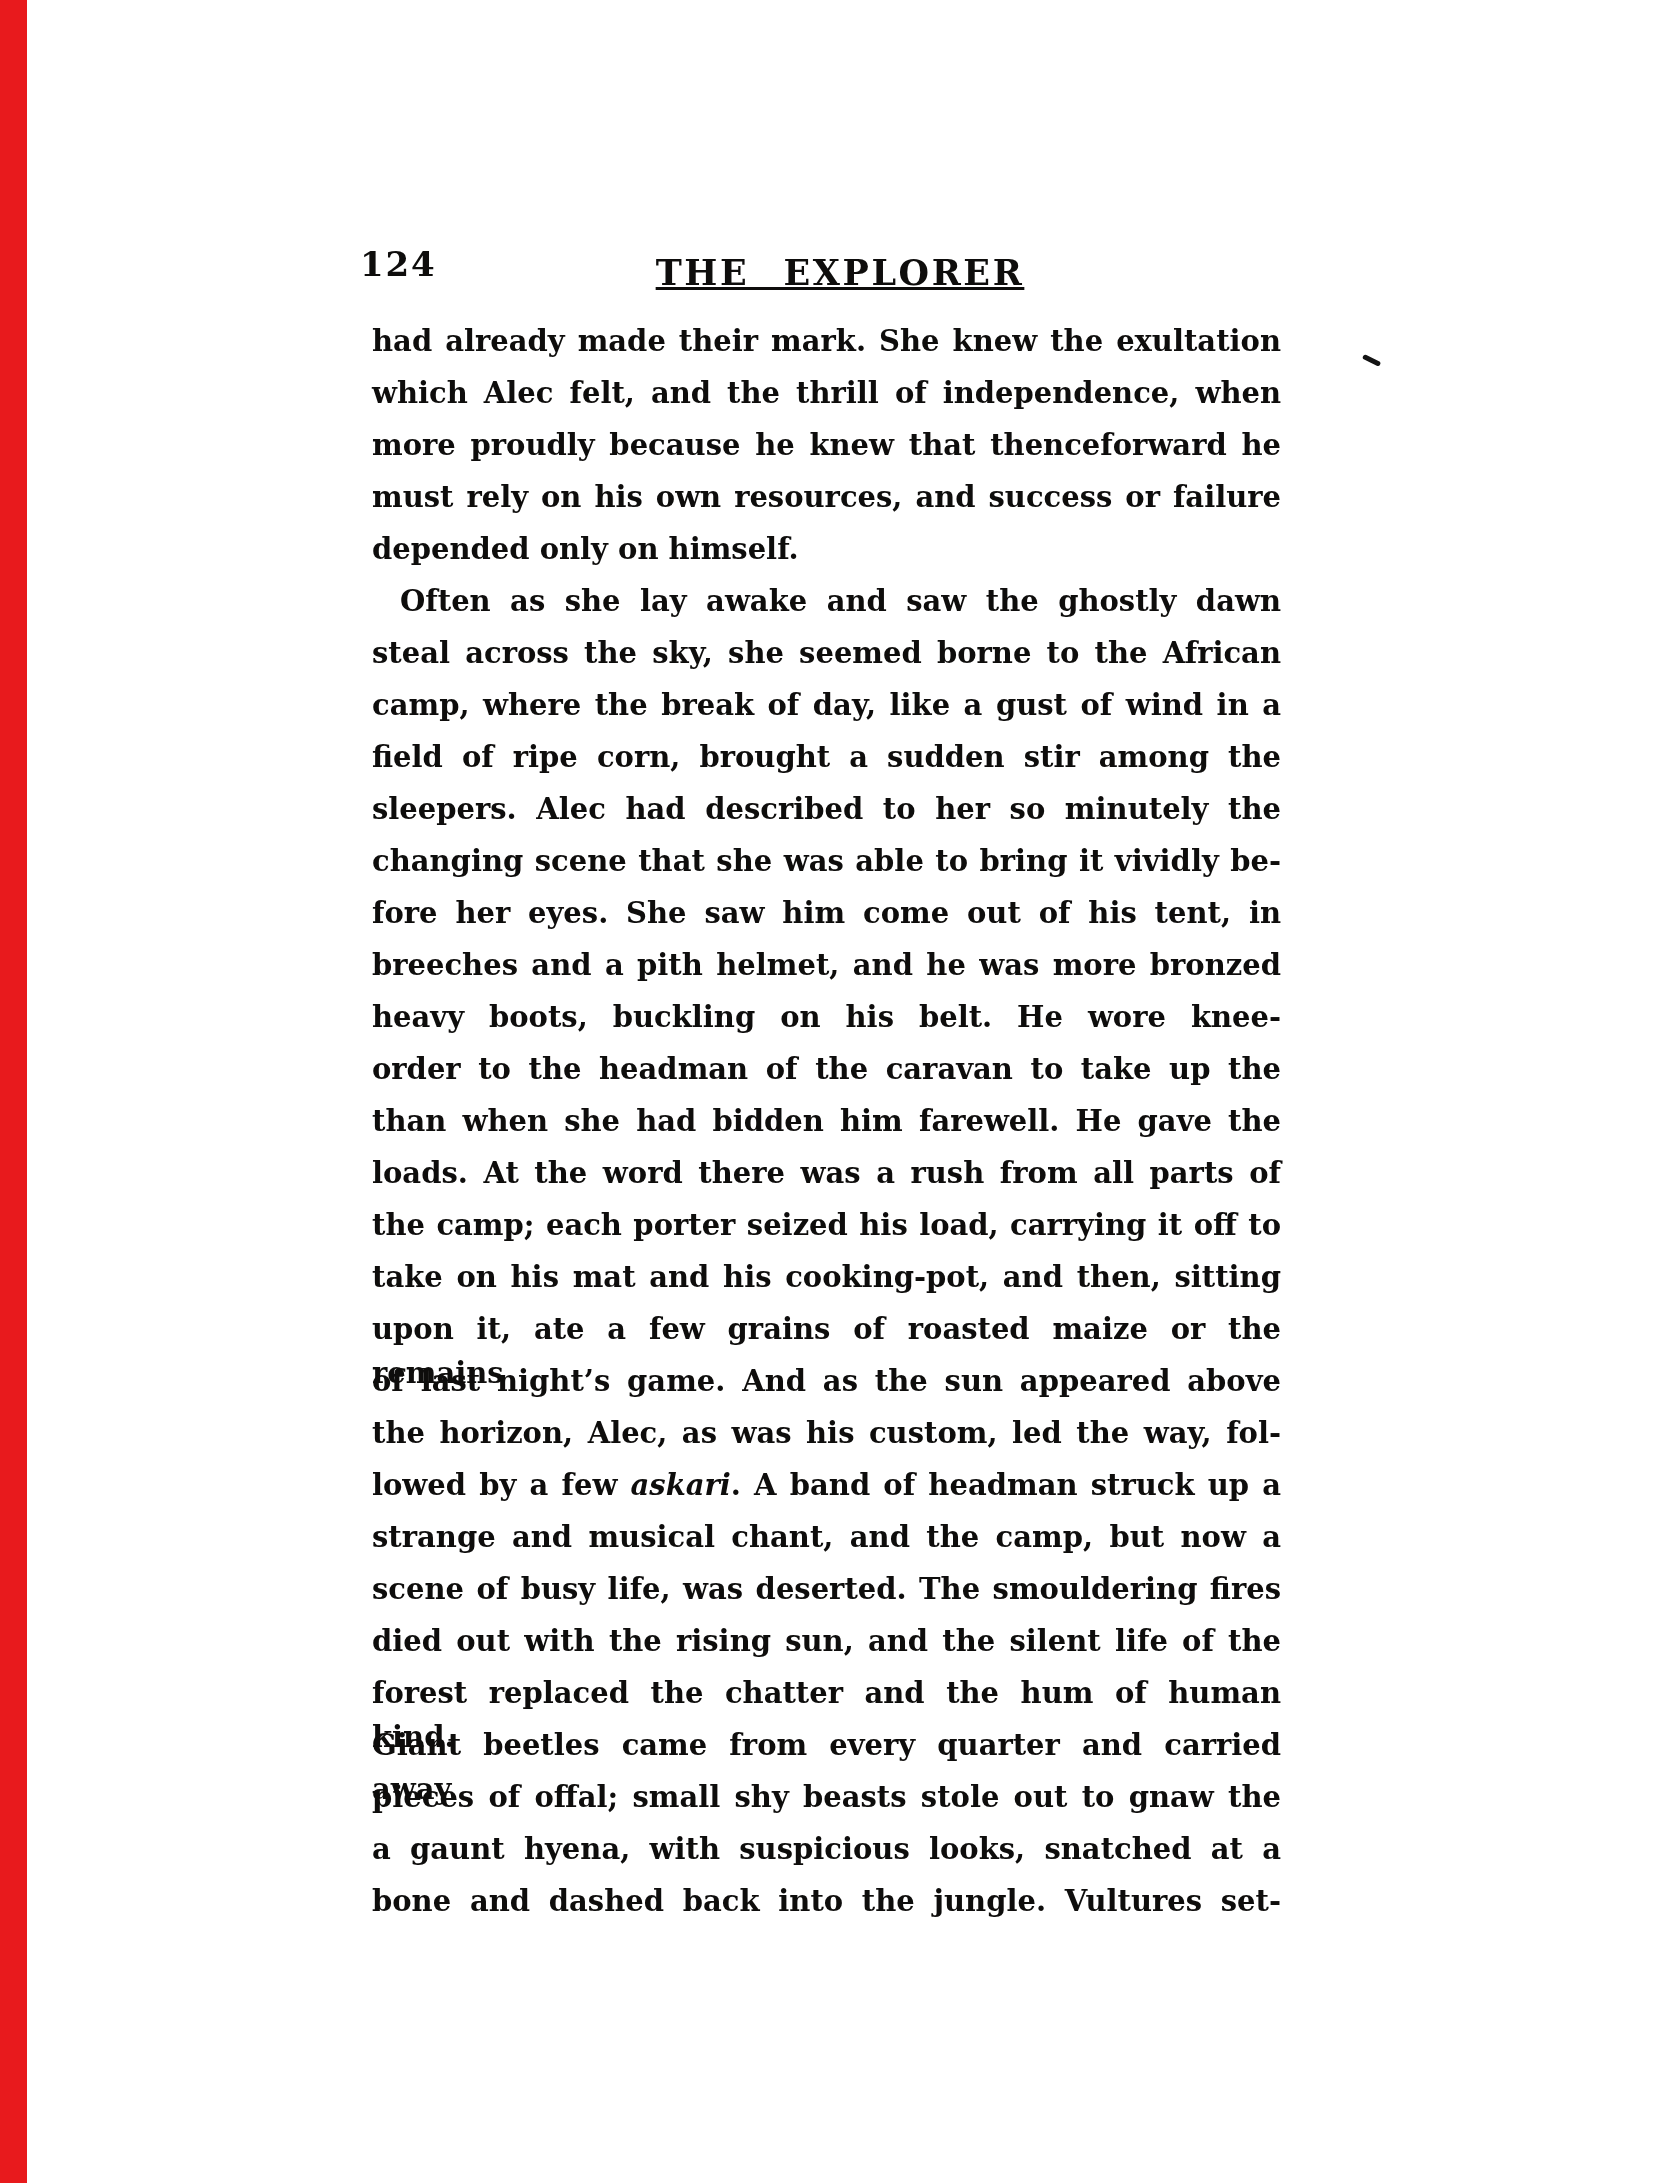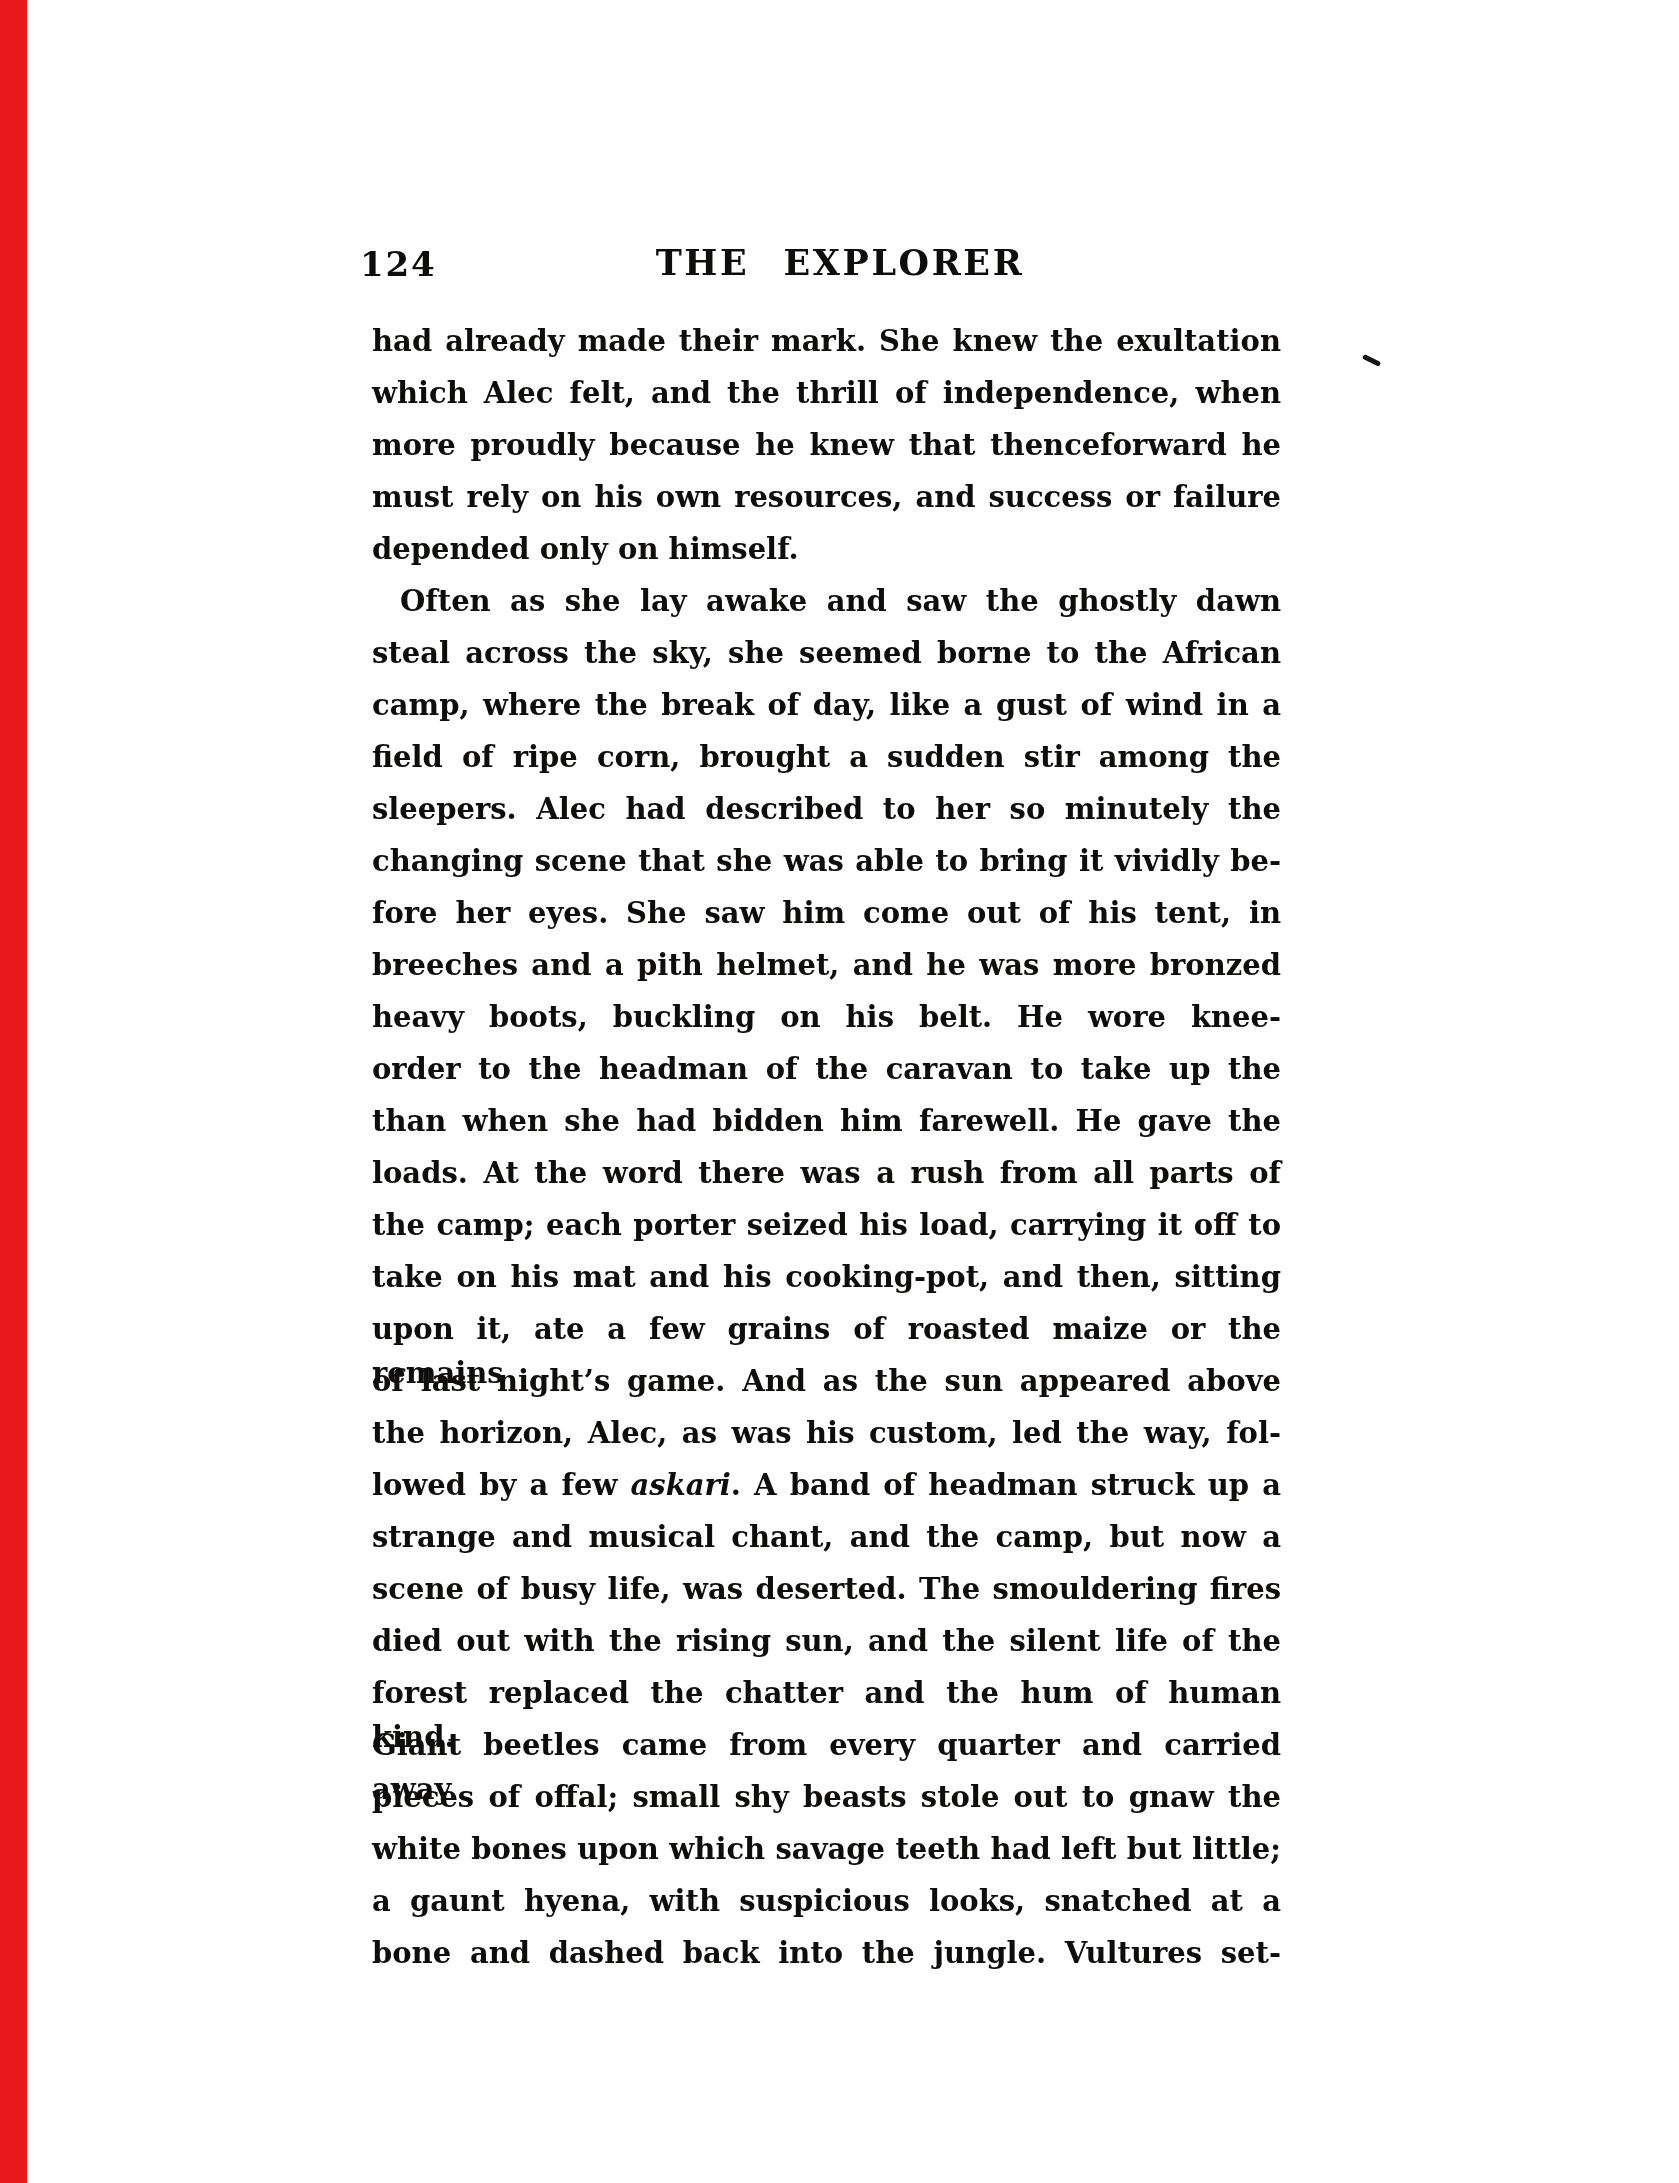--- a/index.html
+++ b/index.html
@@ -35,26 +35,27 @@
     position: absolute;
     left: 0;
     top: 3.5px;
     font-size: 34px;
     letter-spacing: 1.8px;
   }
   .running-title {
     position: absolute;
     left: 0;
     right: 0;
-    top: 2px;
+    top: 12px;
     text-align: center;
     font-size: 35px;
     letter-spacing: 2.6px;
     word-spacing: 19.4px;
     transform: translateX(21px);
+    text-decoration: underline;
   }
   .text-block {
     position: absolute;
     left: 372px;
     top: 311px;
     width: 909px;
     font-size: 29px;
     font-weight: bold;
     line-height: 44px;
   }
@@ -118,19 +119,18 @@
     <div class="line"><span>upon it, ate a few grains of roasted maize or the remains</span></div>
     <div class="line"><span>of last night’s game.  And as the sun appeared above</span></div>
     <div class="line"><span>the horizon, Alec, as was his custom, led the way, fol-</span></div>
     <div class="line"><span>lowed by a few </span><i>askari</i><span>.  A band of headman struck up a</span></div>
     <div class="line"><span>strange and musical chant, and the camp, but now a</span></div>
     <div class="line"><span>scene of busy life, was deserted.  The smouldering fires</span></div>
     <div class="line"><span>died out with the rising sun, and the silent life of the</span></div>
     <div class="line"><span>forest replaced the chatter and the hum of human kind.</span></div>
     <div class="line"><span>Giant beetles came from every quarter and carried away</span></div>
     <div class="line"><span>pieces of offal; small shy beasts stole out to gnaw the</span></div>
-    <div class="line"><span>white bones upon which savage teeth had left but little;</span></div>
     <div class="line"><span>a gaunt hyena, with suspicious looks, snatched at a</span></div>
     <div class="line"><span>bone and dashed back into the jungle.  Vultures set-</span></div>
   </div>
 
 <div class="ink-mark"></div>
 
 
 </body></html>

